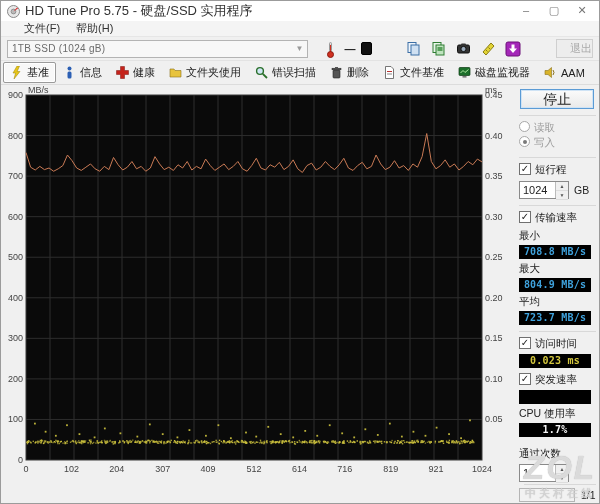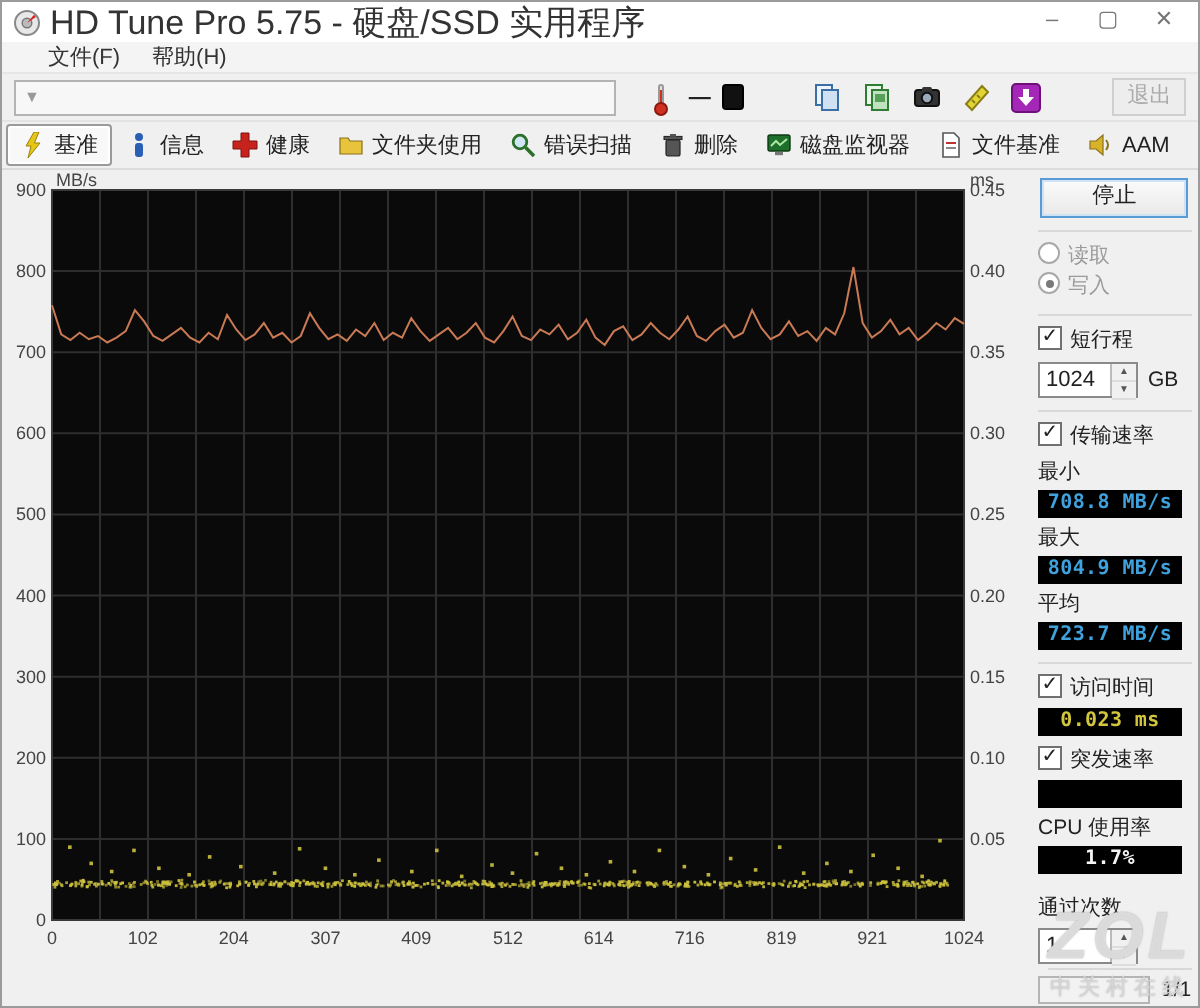--- a/index.html
+++ b/index.html
@@ -7,57 +7,57 @@
   body {
     font-family: "Liberation Sans", "DejaVu Sans", sans-serif;
     font-size: 11px; color: #222; background: #f0f0f0;
     position: relative; overflow: hidden;
   }
   .window { width: 600px; height: 504px; border: 1px solid #9b9b9b; background:#f0f0f0; position:relative; }
 
   
   .titlebar { height: 20px; background: #fff; display: flex; align-items: center; padding: 0 4px; }
   .app-icon { width: 13px; height: 13px; margin: 0 5px 0 2px; flex: none; }
-  .title-text { font-size: 17px; color: #333; flex: 1 1 auto; white-space: nowrap; overflow: hidden; }
+  .title-text { font-size: 13px; color: #333; flex: 1 1 auto; white-space: nowrap; overflow: hidden; }
   .win-controls { display: flex; gap: 2px; }
   .win-btn { width: 26px; height: 18px; text-align: center; line-height: 17px; color: #777; font-size: 11px; cursor: default; }
 
   
   .menubar { height: 16px; display: flex; align-items: center; gap: 2px; padding: 0 16px; background:#f4f4f4; border-bottom:1px solid #e6e6e6;}
   .menu-item { padding: 1px 7px; font-size: 11px; color:#333; }
 
   
   .toolbar1 { height: 24px; display: flex; align-items: center; padding: 0 6px; gap: 4px; background:#f0f0f0; border-bottom:1px solid #e3e3e3; }
   .combo { width: 330px; height: 18px; background: #f7f7f7; border: 1px solid #b3b3b3; display: flex; align-items: center; padding: 0 4px; color:#6b6b6b; font-size: 10px; }
   .combo .combo-text { flex: 1 1 auto; letter-spacing: .3px; }
   .combo .chev { color:#999; font-size: 8px; }
   .thermo { width: 16px; height: 18px; position: relative; margin-left: 10px; flex:none;}
   .thermo .stem { position:absolute; left:7px; top:2px; width:3px; height:10px; background:#e0e0e0; border:1px solid #999; border-radius:2px;}
   .thermo .mercury { position:absolute; left:8px; top:5px; width:1px; height:7px; background:#d03020;}
   .thermo .bulb { position:absolute; left:5px; top:11px; width:7px; height:7px; border-radius:50%; background:#d03020; border:1px solid #8a1a10;}
   .temp-dash { color:#222; font-weight:bold; margin:0 2px; }
   .temp-box { width: 11px; height: 13px; background:#111; border-radius:2px; border:1px solid #000; flex:none;}
   .tb-group { display:flex; gap:3px; margin-left: 26px; }
   .tb-btn { width: 22px; height: 20px; display:flex; align-items:center; justify-content:center; border:1px solid transparent; border-radius:2px;}
-  .exit-btn { margin-left: 28px; width: 40px; height: 19px; background:#ededed; border:1px solid #cfcfcf; color:#aaa; font-size:11px; text-align:center; line-height:17px; }
+  .exit-btn { margin-left: 28px; width: 40px; height: 19px; background:#ededed; border:1px solid #cfcfcf; color:#aaa; font-size:11px; text-align:right; line-height:17px; }
 
   
   .toolbar2 { height: 24px; display: flex; align-items: stretch; padding: 1px 2px; gap: 0; background:#f0f0f0; border-bottom:1px solid #dcdcdc; }
   .tab { display: flex; align-items: center; gap: 4px; padding: 0 6px; font-size: 11px; color: #222; border:1px solid transparent; border-radius:2px; white-space:nowrap; }
   .tab.active { background: #f8f8f8; border-color:#9a9a9a; box-shadow: inset 0 0 0 1px #fff; }
   .tab .ticon { width: 13px; height: 13px; flex: none; }
 
   
   .main { display: flex; height: 420px; position: relative; }
   .chart-wrap { width: 512px; flex: none; }
   .chart-wrap svg { display: block; }
 
   
   .panel { flex: 1 1 auto; padding: 4px 6px 0 6px; display: flex; flex-direction: column; font-size: 10.5px; }
-  .stop-btn { width: 74px; height: 20px; margin: 0 auto; background: linear-gradient(#fbfbfb,#e9e9e9); border: 1px solid #5b9bd5; box-shadow: 0 0 0 1px #cfe3f5 inset; font-size: 11px; color:#222; text-align:center; line-height:18px;font-family:Liberation Mono, monospace; }
+  .stop-btn { width: 74px; height: 20px; margin: 0 auto; background: linear-gradient(#fbfbfb,#e9e9e9); border: 1px solid #5b9bd5; box-shadow: 0 0 0 1px #cfe3f5 inset; font-size: 14px; color:#222; text-align:center; line-height:18px; }
   .sep { border-top: 1px solid #d8d8d8; margin: 6px 0 5px 0; }
   .radio-row, .check-row { display:flex; align-items:flex-start; gap:4px; height:15px; }
   .radio { width: 11px; height: 11px; border-radius: 50%; border: 1px solid #a8a8a8; background:#fff; position:relative; flex:none;}
   .radio.sel::after { content:""; position:absolute; left:2.5px; top:2.5px; width:4px; height:4px; border-radius:50%; background:#7a7a7a;}
   .radio-label { color:#9b9b9b; }
   .checkbox { width: 12px; height: 12px; border: 1px solid #707070; background:#fff; flex:none; font-size:10px; line-height:10px; text-align:center; color:#222; font-weight:bold;}
   .check-label { color:#222; }
   .val-label { color:#222; margin-top: 3px; }
   .val-box { width: 72px; height: 14px; background: #000; margin-top: 2px; text-align:center; font-family:"DejaVu Sans Mono", monospace; font-size: 10px; font-weight: bold; line-height: 14px; letter-spacing: .2px; }
   .v-blue { color:#3fa2dd; }
@@ -97,20 +97,21 @@
     </div>
   </div>
 
   <div class="menubar">
     <span class="menu-item">文件(F)</span>
     <span class="menu-item">帮助(H)</span>
   </div>
 
   <div class="toolbar1">
     <div class="combo">
+      <span class="combo-text">1TB SSD (1024 gB)</span>
       <span class="chev">▼</span>
     </div>
     <div class="thermo">
       <div class="stem"></div>
         <div class="mercury"></div>
         <div class="bulb"></div>
     </div>
     <span class="temp-dash">—</span>
     <div class="temp-box"></div>
     <div class="tb-group">
@@ -187,33 +188,33 @@
     <div class="tab">
       <svg class="ticon" viewBox="0 0 13 13">
         <rect x="3" y="4" width="7" height="8" rx="1" fill="#555" stroke="#222" stroke-width=".6"></rect>
         <rect x="2" y="2.2" width="9" height="1.6" fill="#555" stroke="#222" stroke-width=".5"></rect>
         <rect x="5" y="1" width="3" height="1.4" fill="#555"></rect>
       </svg>
       <span>删除</span>
     </div>
     <div class="tab">
       <svg class="ticon" viewBox="0 0 13 13">
+        <path d="M2.5 0.5 L8 0.5 L10.5 3 L10.5 12.5 L2.5 12.5 Z" fill="#fff" stroke="#555" stroke-width=".8"></path>
+        <rect x="4" y="5" width="5" height="1" fill="#b33"></rect>
+        <rect x="4" y="7.5" width="5" height="1" fill="#888"></rect>
+      </svg>
+      <span>文件基准</span>
+    </div>
+    <div class="tab">
+      <svg class="ticon" viewBox="0 0 13 13">
         <rect x="1" y="1.5" width="11" height="8" rx="1" fill="#1d6f2b" stroke="#0c3a13" stroke-width=".7"></rect>
         <polyline points="2.5,7 5,4.5 7,6.5 10.5,3.5" fill="none" stroke="#aee8a0" stroke-width="1"></polyline>
         <rect x="4.5" y="10" width="4" height="1.6" fill="#777"></rect>
       </svg>
       <span>磁盘监视器</span>
-    </div>
-    <div class="tab">
-      <svg class="ticon" viewBox="0 0 13 13">
-        <path d="M2.5 0.5 L8 0.5 L10.5 3 L10.5 12.5 L2.5 12.5 Z" fill="#fff" stroke="#555" stroke-width=".8"></path>
-        <rect x="4" y="5" width="5" height="1" fill="#b33"></rect>
-        <rect x="4" y="7.5" width="5" height="1" fill="#888"></rect>
-      </svg>
-      <span>文件基准</span>
     </div>
     <div class="tab">
       <svg class="ticon" viewBox="0 0 13 13">
         <polygon points="1,4.5 4,4.5 7.5,1.5 7.5,11.5 4,8.5 1,8.5" fill="#d8b32a" stroke="#8a701a" stroke-width=".6"></polygon>
         <path d="M9 4 Q11 6.5 9 9" fill="none" stroke="#8a701a" stroke-width="1"></path>
       </svg>
       <span>AAM</span>
     </div>
     <div class="tab">
       <svg class="ticon" viewBox="0 0 13 13">

